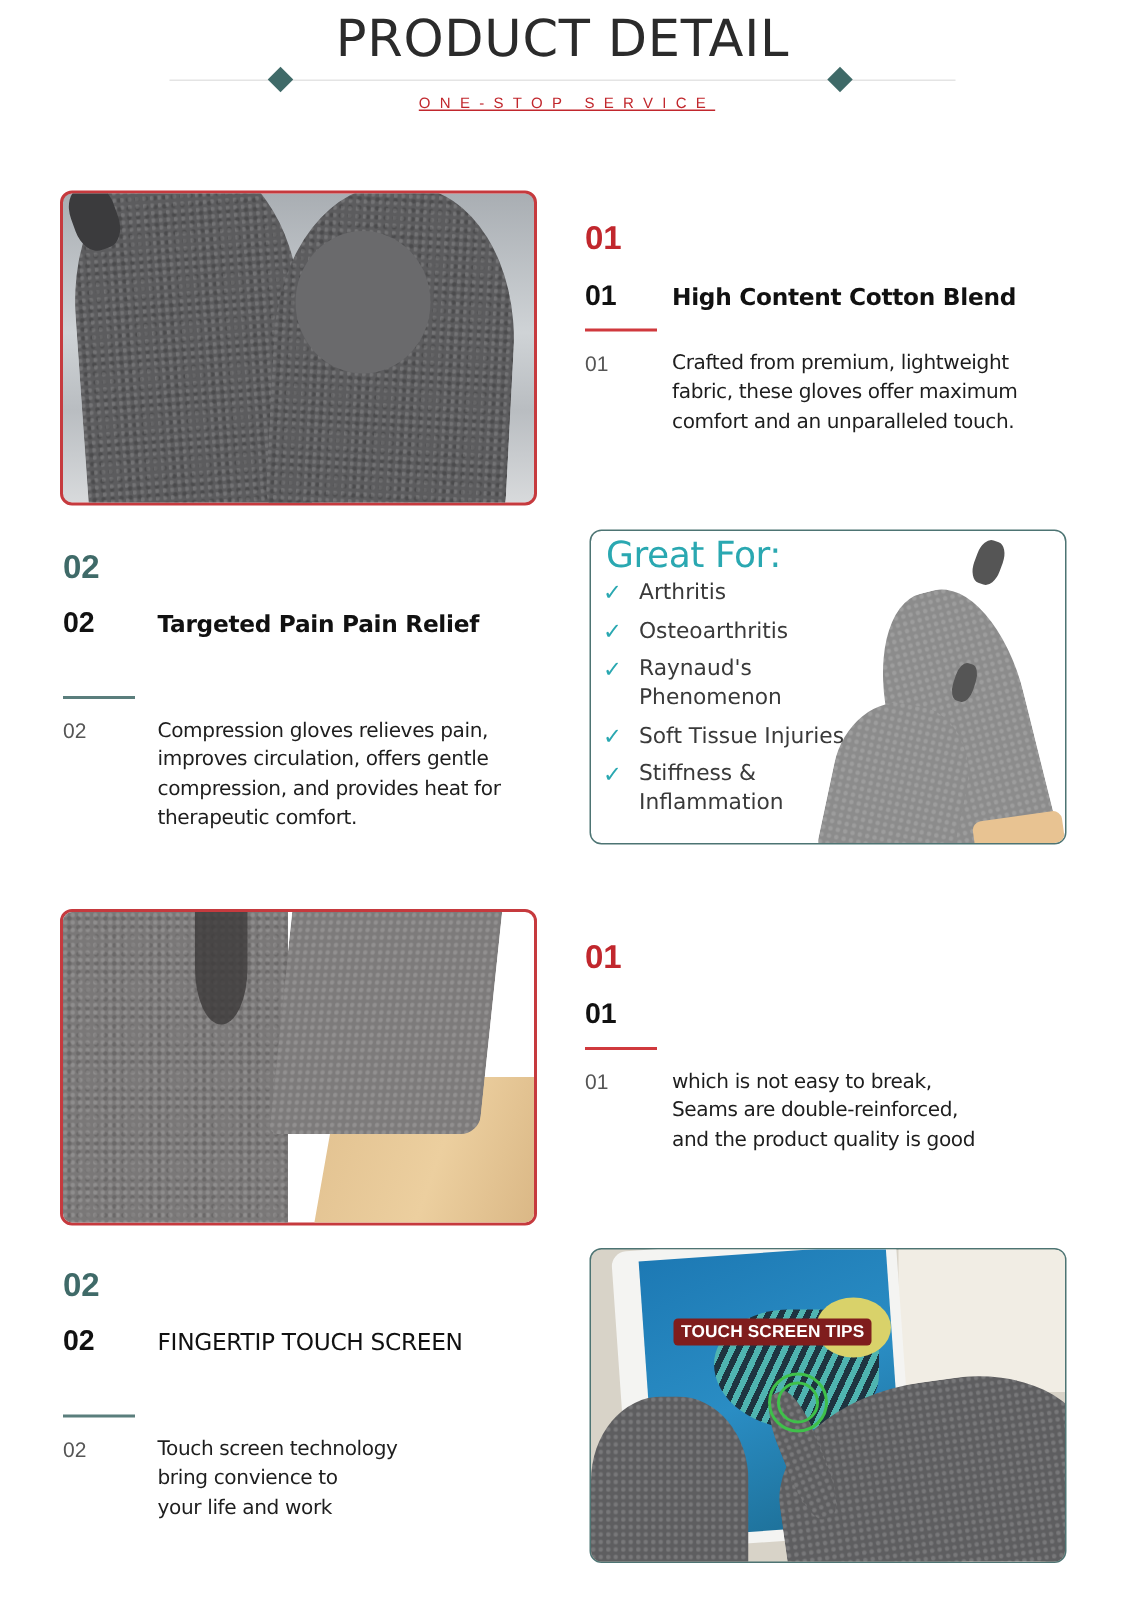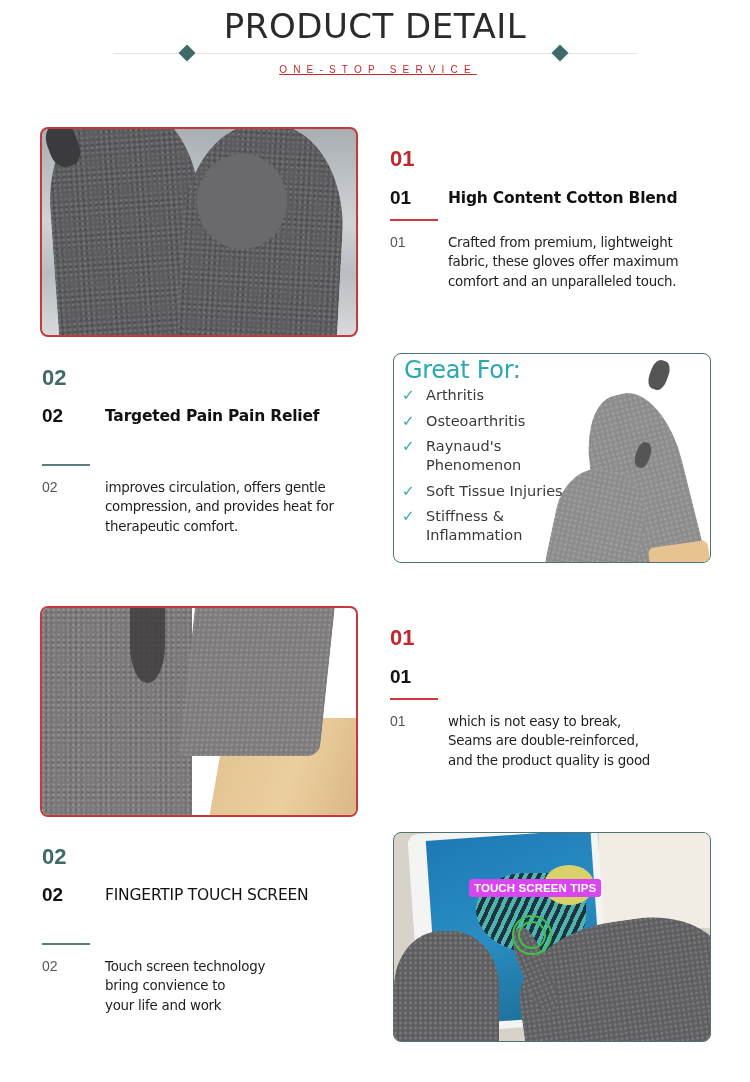--- a/index.html
+++ b/index.html
@@ -93,22 +93,22 @@
   .img4 .merci { position: absolute; left: 228px; top: 100px; font-family: "DejaVu Serif", serif; font-style: italic; font-size: 13px; color: #555; transform: rotate(-22deg); }
   .img4 .hand1 { position: absolute; left: 0; top: 98px; width: 105px; height: 125px; border-radius: 45% 45% 0 0; }
   .img4 .hand2 { position: absolute; left: 125px; top: 88px; width: 210px; height: 140px; border-radius: 50% 40% 0 0; transform: rotate(-8deg); }
   .img4 .finger { position: absolute; left: 128px; top: 92px; width: 26px; height: 90px; border-radius: 40%; transform: rotate(-22deg); }
   .img4 .hand1, .img4 .hand2, .img4 .finger {
     background:
       radial-gradient(circle at 30% 40%, rgba(255,255,255,0.16) 1px, transparent 2px) 0 0/5px 5px,
       #5e5e60; }
   .img4 .ring { position: absolute; left: 118px; top: 82px; width: 40px; height: 40px; border-radius: 50%; border: 2px solid #3fc04a; }
   .img4 .ring.r2 { left: 124px; top: 88px; width: 28px; height: 28px; }
-  .img4 .tip-label { position: absolute; left: 55px; top: 46px; background: #d946ef; color: #fff;
-    font-family: "Liberation Sans", sans-serif; font-weight: 700; font-size: 11.5px; padding: 3px 5px; border-radius: 3px; letter-spacing: 0.1px; white-space: nowrap; margin-left: 20px; }
+  .img4 .tip-label { position: absolute; left: 55px; top: 46px; background: #7f1d1d; color: #fff;
+    font-family: "Liberation Sans", sans-serif; font-weight: 700; font-size: 11.5px; padding: 3px 5px; border-radius: 3px; letter-spacing: 0.1px; white-space: nowrap; }
 </style>
 </head>
 <body>
 
 <div>
   <div class="hdr-title">PRODUCT DETAIL</div>
   <div class="hdr-rule"></div>
   <div class="hdr-diamond" style="left:181px"></div>
   <div class="hdr-diamond" style="left:554px"></div>
   <div class="hdr-sub">ONE-STOP SERVICE</div>
@@ -134,20 +134,21 @@
   </div>
 </div>
 
 <div class="fb" style="left:42px; top:365px; height:200px">
   <div class="big teal">02</div>
   <div class="num2" style="top:40px">02</div>
   <div class="title" style="top:42px; left:63px">Targeted Pain Pain Relief</div>
   <div class="line teal" style="top:99px"></div>
   <div class="num3" style="top:114px">02</div>
   <div class="desc" style="top:113px; left:63px">
+    <span>Compression gloves relieves pain,</span>
     <span>improves circulation, offers gentle</span>
     <span>compression, and provides heat for</span>
     <span>therapeutic comfort.</span>
   </div>
 </div>
 
 <div class="frame teal img2">
   <div class="gf-tip1"></div>
   <div class="gf-hand1"></div>
   <div class="gf-hand2"></div>

